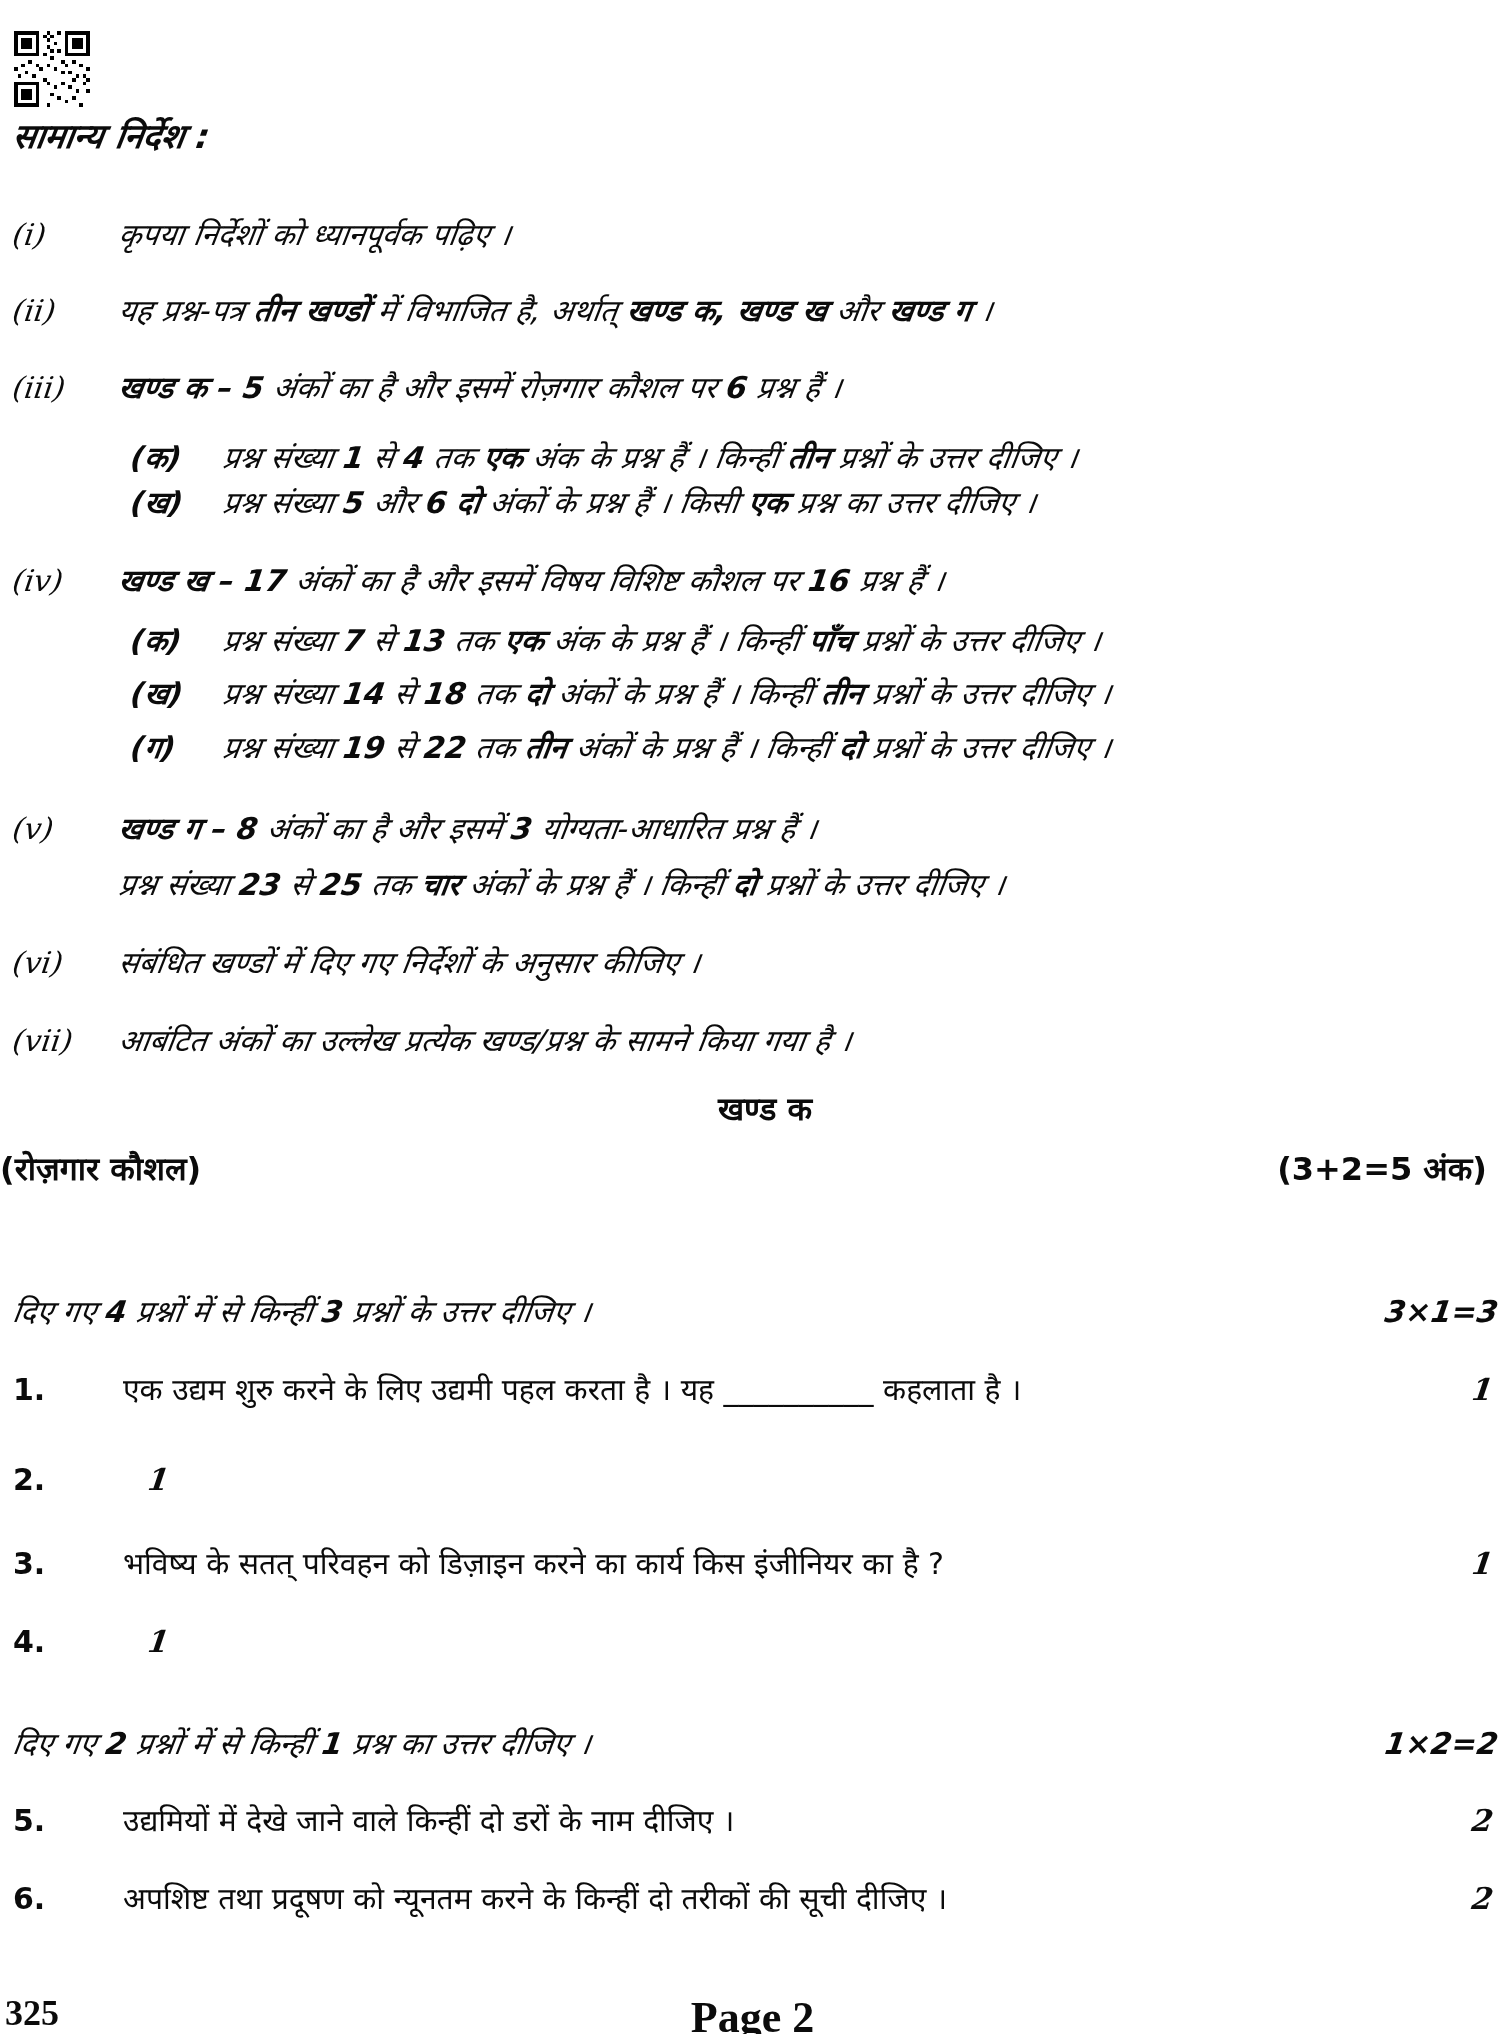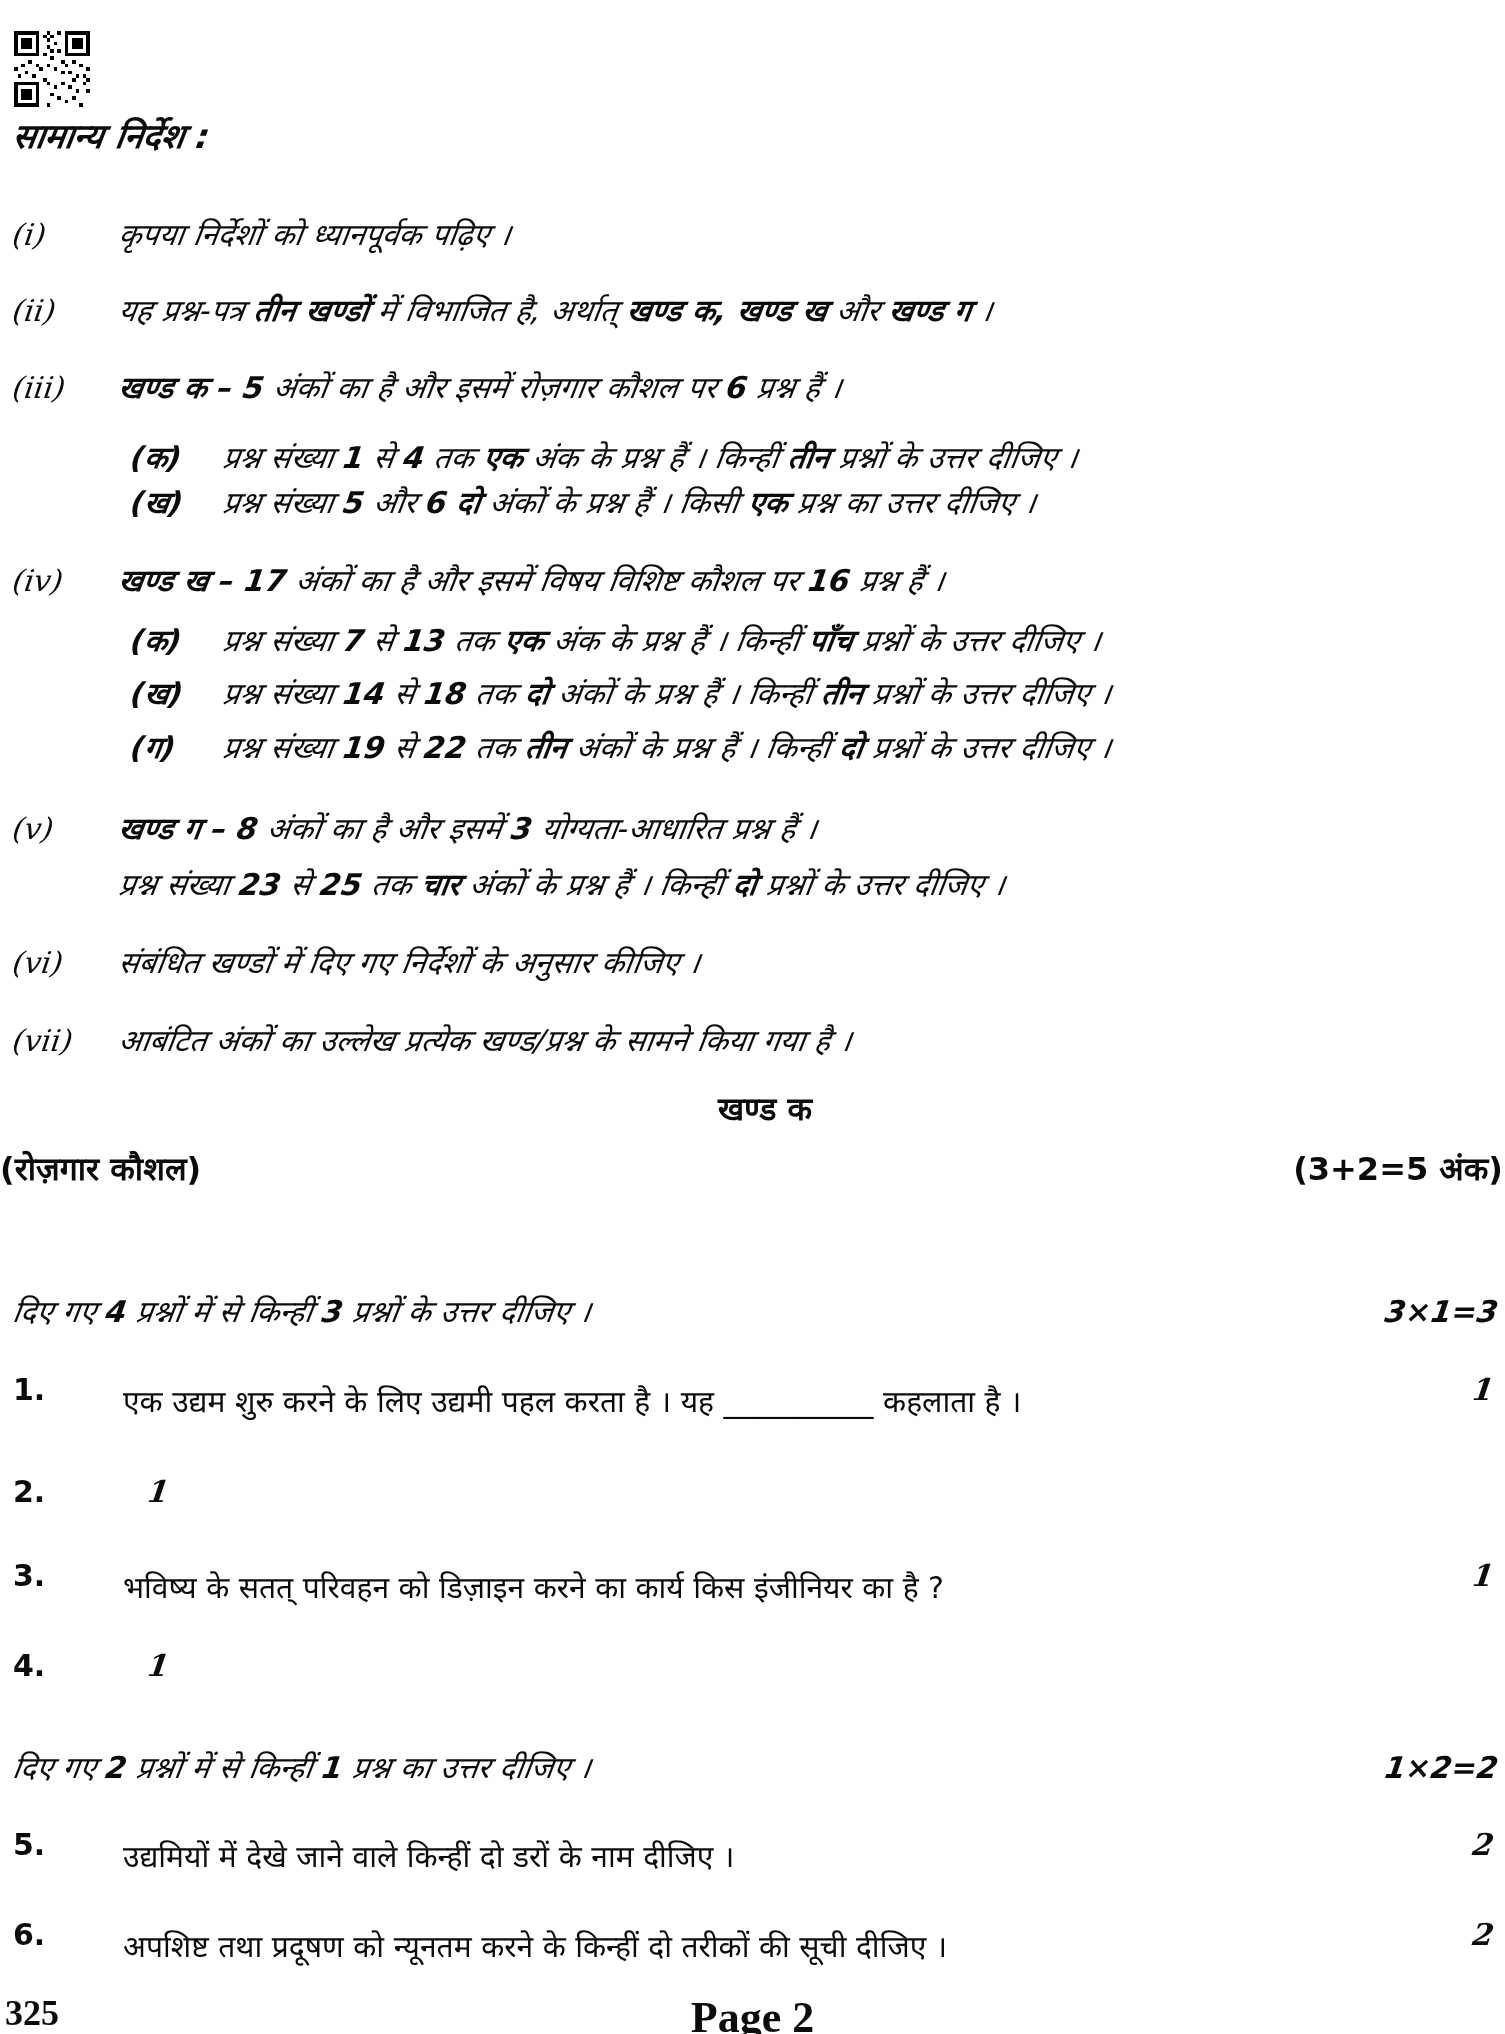--- a/index.html
+++ b/index.html
@@ -30,35 +30,35 @@
   .sub .inst-num { width:92px; font-weight:bold; font-family:"DejaVu Sans",sans-serif; }
   .b { font-weight:bold; }
   .section-title {
     margin-top:25px; text-align:center;
     font-size:32px; font-weight:bold; line-height:44px;padding-left:25px;
   }
   .section-sub {
     position:relative; margin-top:16px; text-align:left;
     font-size:32px; font-weight:bold; line-height:44px;
   }
-  .section-marks { position:absolute; right:2px; top:0; }
+  .section-marks { position:absolute; right:18px; top:0; }
   .part-inst {
     display:flex; justify-content:space-between;
     font-size:30px; line-height:42px; font-style:italic;
     padding:0 10px 0 10px;
     transform:skewX(-8deg); transform-origin:left bottom;
   }
   .part-marks { font-weight:bold; white-space:nowrap; padding-left:20px; }
   .q-row {
     display:flex;
     font-size:30px; line-height:42px;
     padding:0 12px 0 13px;
   }
   .q-num { flex:none; width:110px; font-weight:bold; }
-  .q-text { flex:1;margin-top:12px; }
+  .q-text { flex:1; }
   .q-marks {
     flex:none; width:46px; text-align:right;
     font-style:italic; font-weight:bold;
     font-family:"DejaVu Serif","DejaVu Sans",serif;
     transform:skewX(-8deg);
   }
   .footer-left {
     position:absolute; left:5px; top:1992px;
     font-family:"Liberation Serif", serif; font-weight:bold; font-size:36px;
   }

